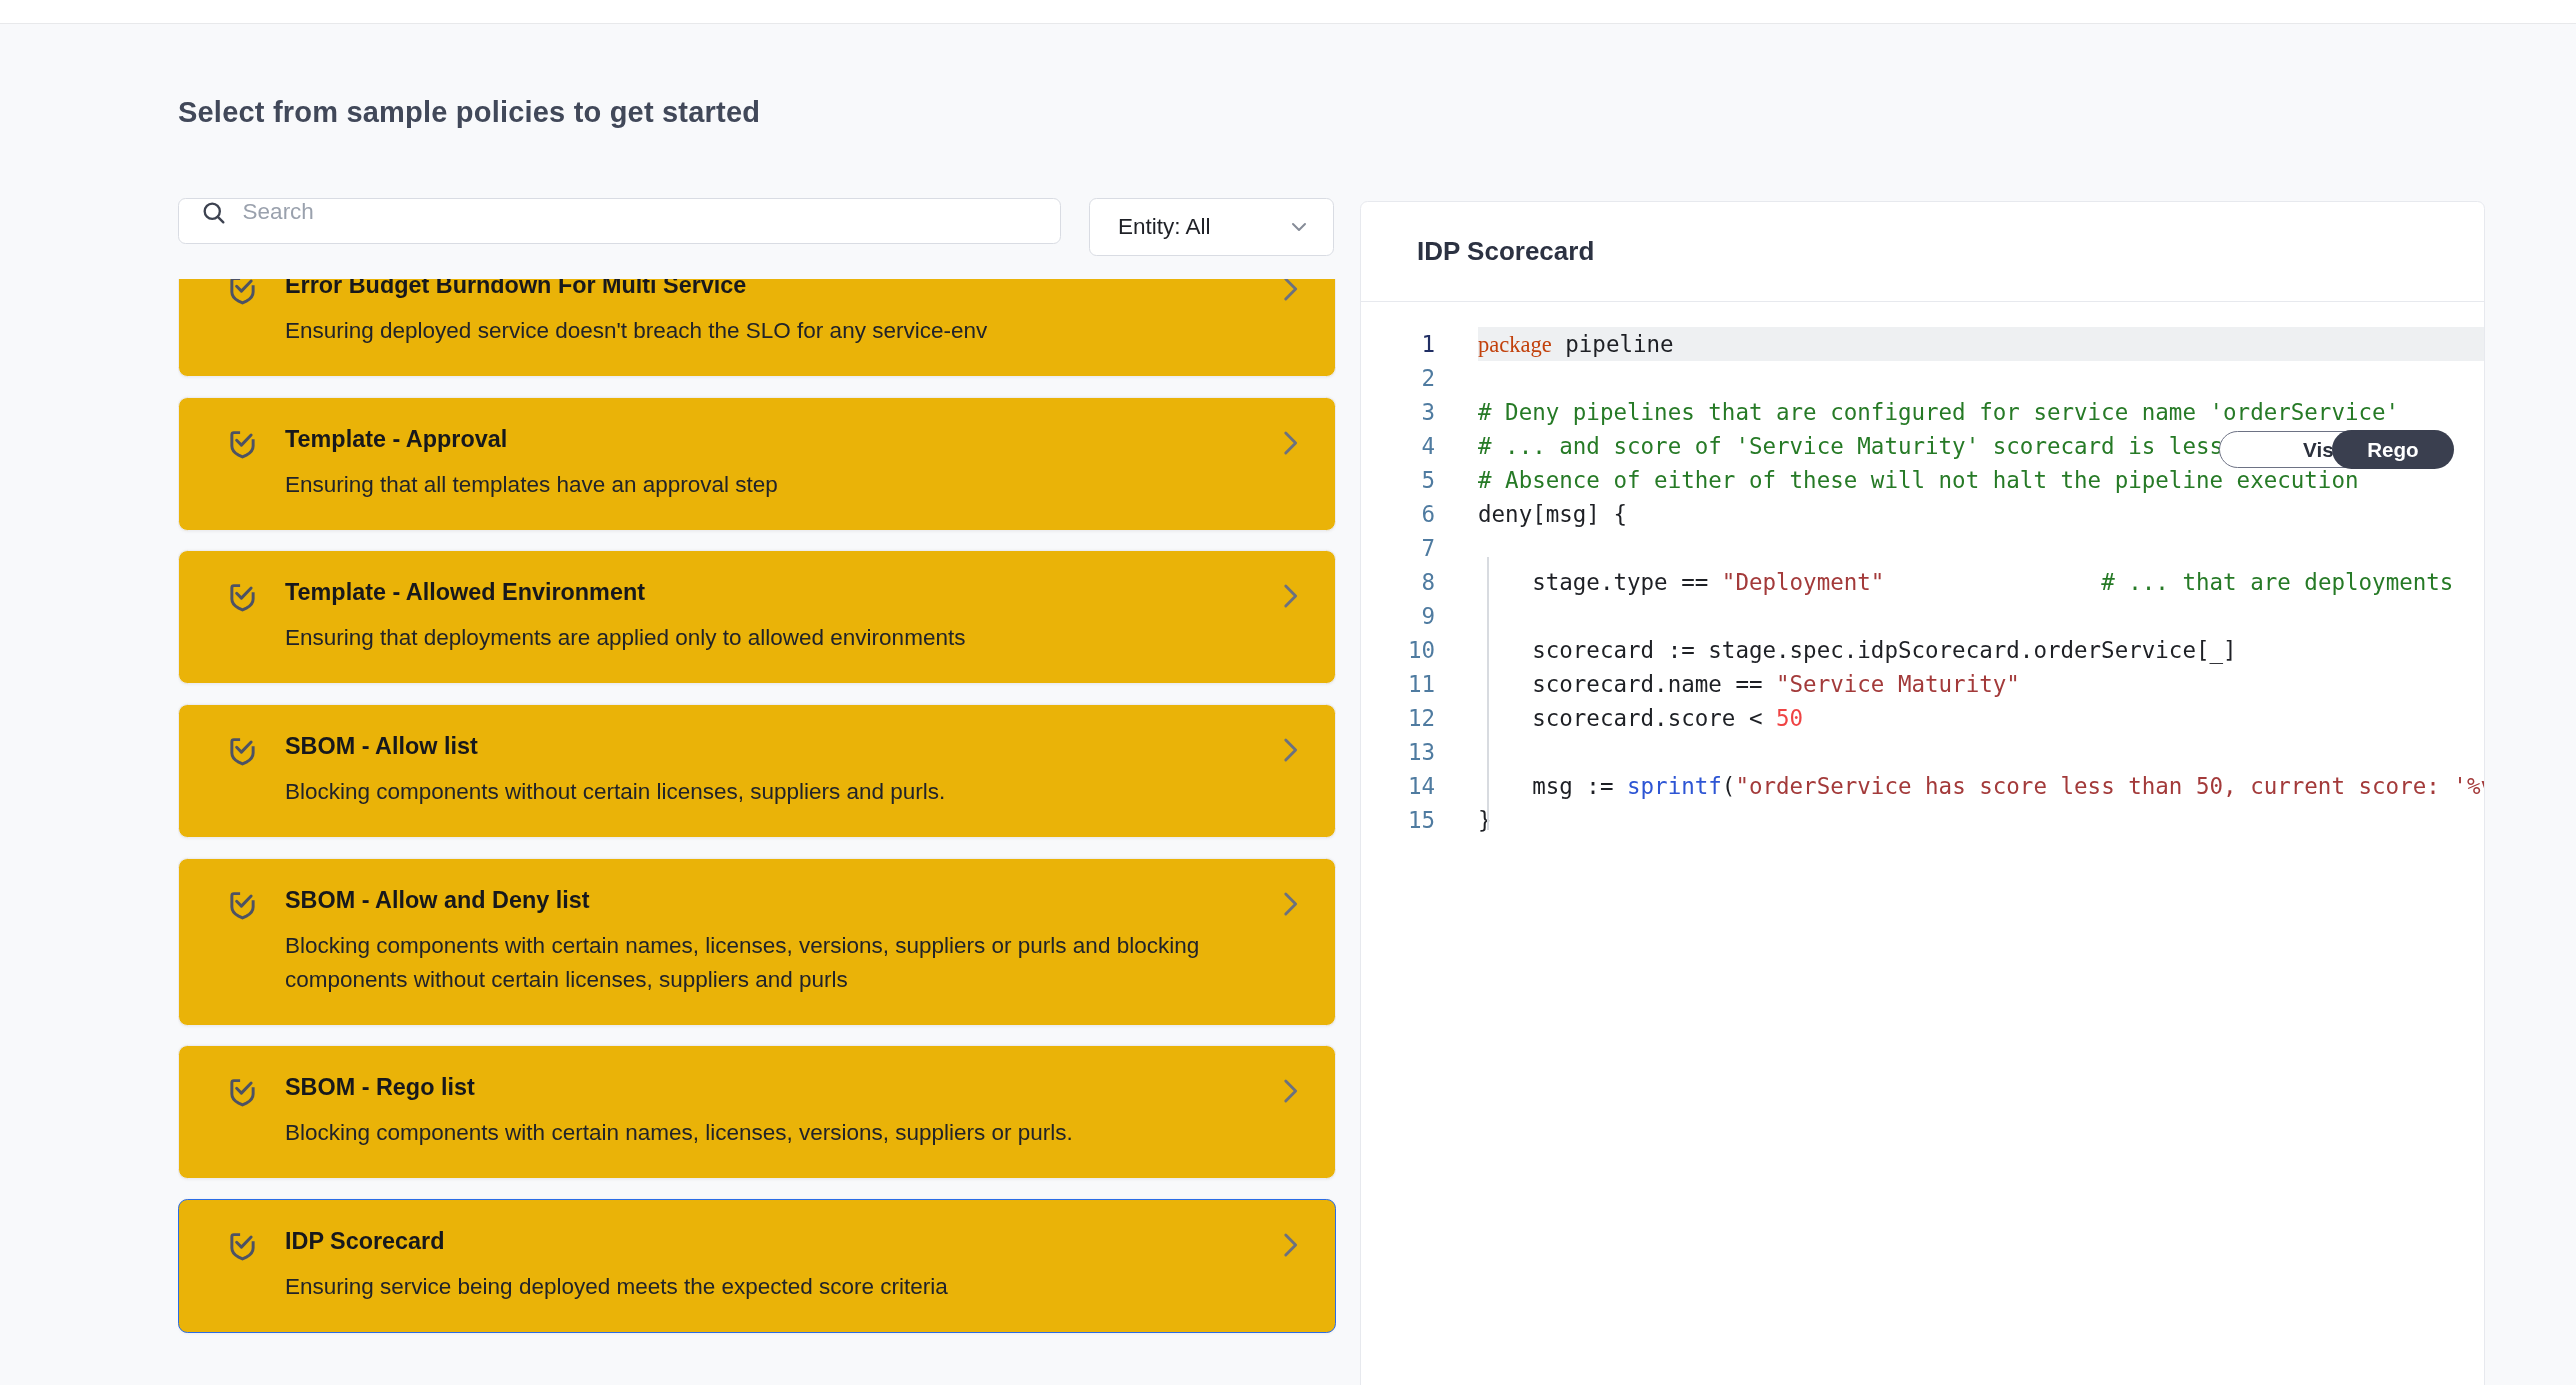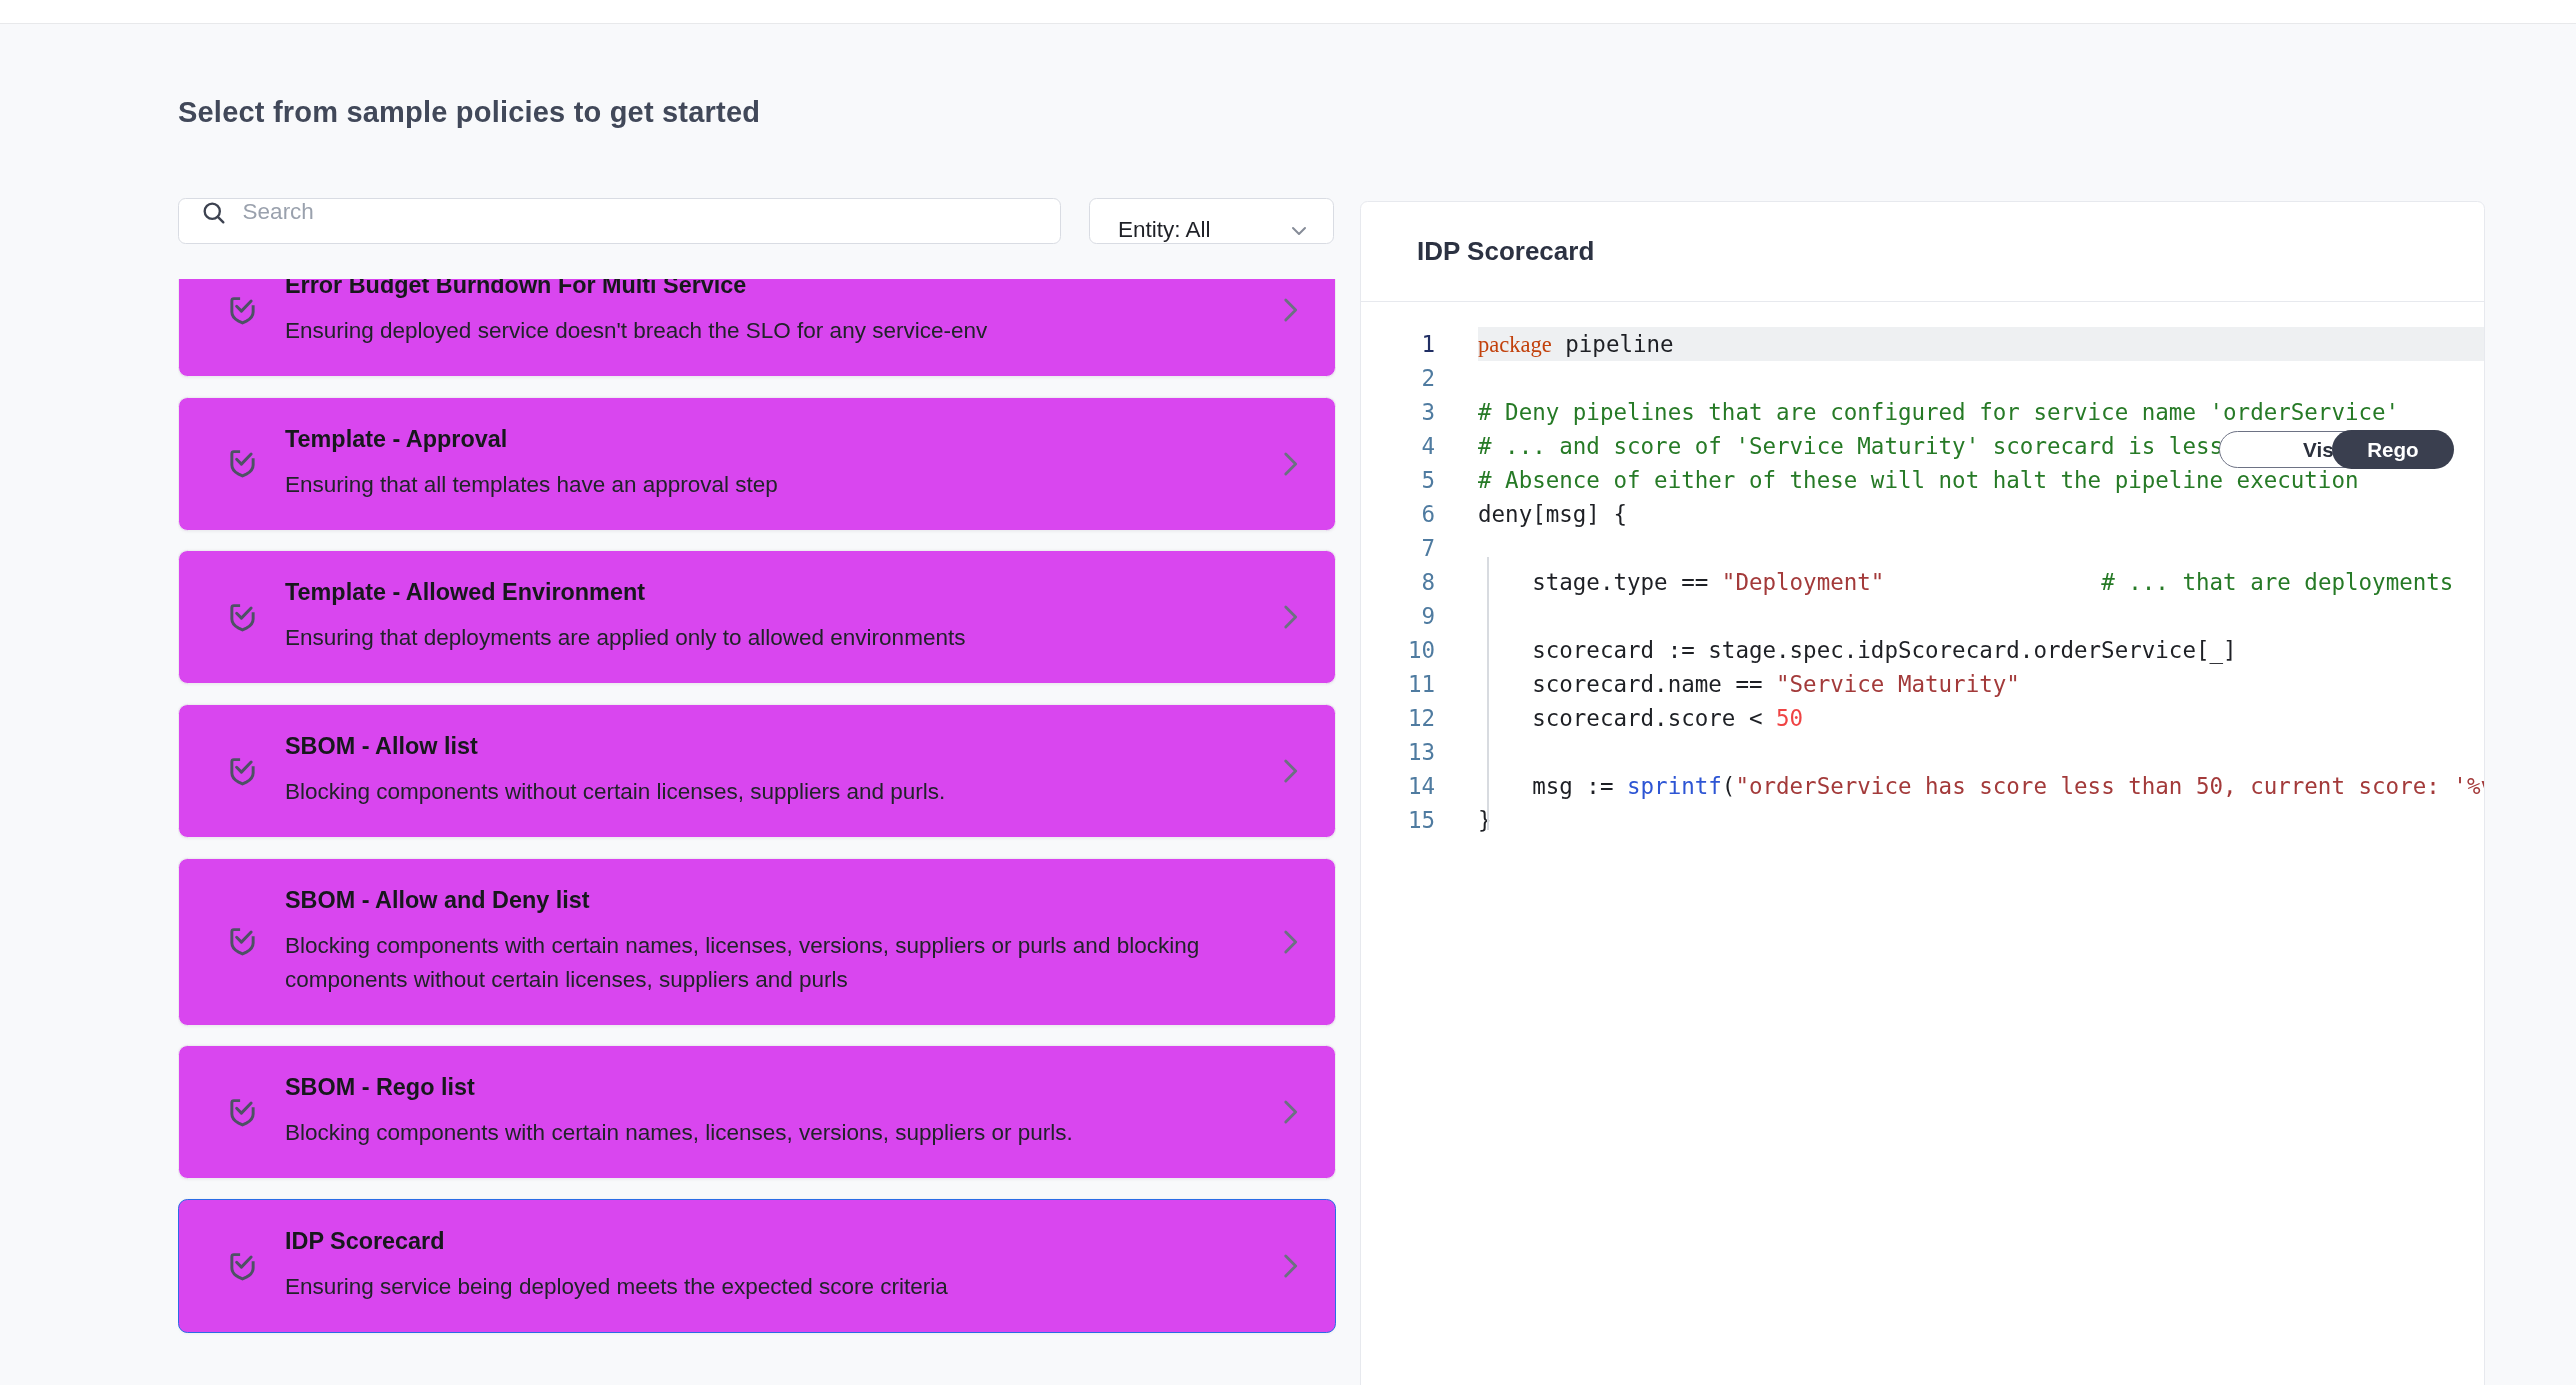--- a/index.html
+++ b/index.html
@@ -25,36 +25,36 @@
     background:#fff; border:0.9px solid #d9dce3; border-radius:7.5px;
     display:flex; align-items:flex-start; padding:0 20.6px;
   }
   .search-box svg { flex:0 0 auto; margin-right:15px; }
   .search-box input {
     border:none; outline:none; flex:1; font-size:22.5px;
     font-family:"Liberation Sans", sans-serif; color:#1f2127; background:transparent;
   }
   .search-box input::placeholder { color:#9aa1ad; }
   .entity-select {
-    position:absolute; left:1089px; top:198px; width:245px; height:46px;
+    position:absolute; left:1089px; top:198px; width:245px; height:58px;
     background:#fff; border:0.9px solid #d9dce3; border-radius:7.5px;
-    display:flex; align-items:flex-end; justify-content:space-between;
+    display:flex; align-items:center; justify-content:space-between;
     padding:0 22.5px 0 28px; cursor:pointer;
   }
   .entity-select .val { font-size:22.5px; font-weight:500; color:#1f2127; }
   
   .policy-list {
     position:absolute; left:178px; top:279px; width:1158px; height:1090px;
     overflow:hidden;
   }
   .card {
-    background:#d946ef; border:0.9px solid #ededf0; border-radius:9.4px;
+    background:#eab308; border:0.9px solid #ededf0; border-radius:9.4px;
     box-shadow:0 0.9px 2.8px rgba(20,25,40,.05);
     padding:28px 28px 28px 45px; margin-bottom:19.7px;
-    display:flex; align-items:center; cursor:pointer;
+    display:flex; cursor:pointer;
   }
   .card.clipped { margin-top:-36px; }
   .card.selected { border:1.9px solid #2b6ce6; }
   .card .shield { flex:0 0 37px; margin-right:24px; display:flex; }
   .card-text { flex:1; }
   .card-title { font-size:23.4px; font-weight:700; color:#17181c; margin-bottom:15px; }
   .card-desc { font-size:22.5px; color:#212329; line-height:34px; max-width:945px; }
   .card .chev { flex:0 0 34px; margin-left:11.2px; display:flex; }
   
   .detail-panel {

